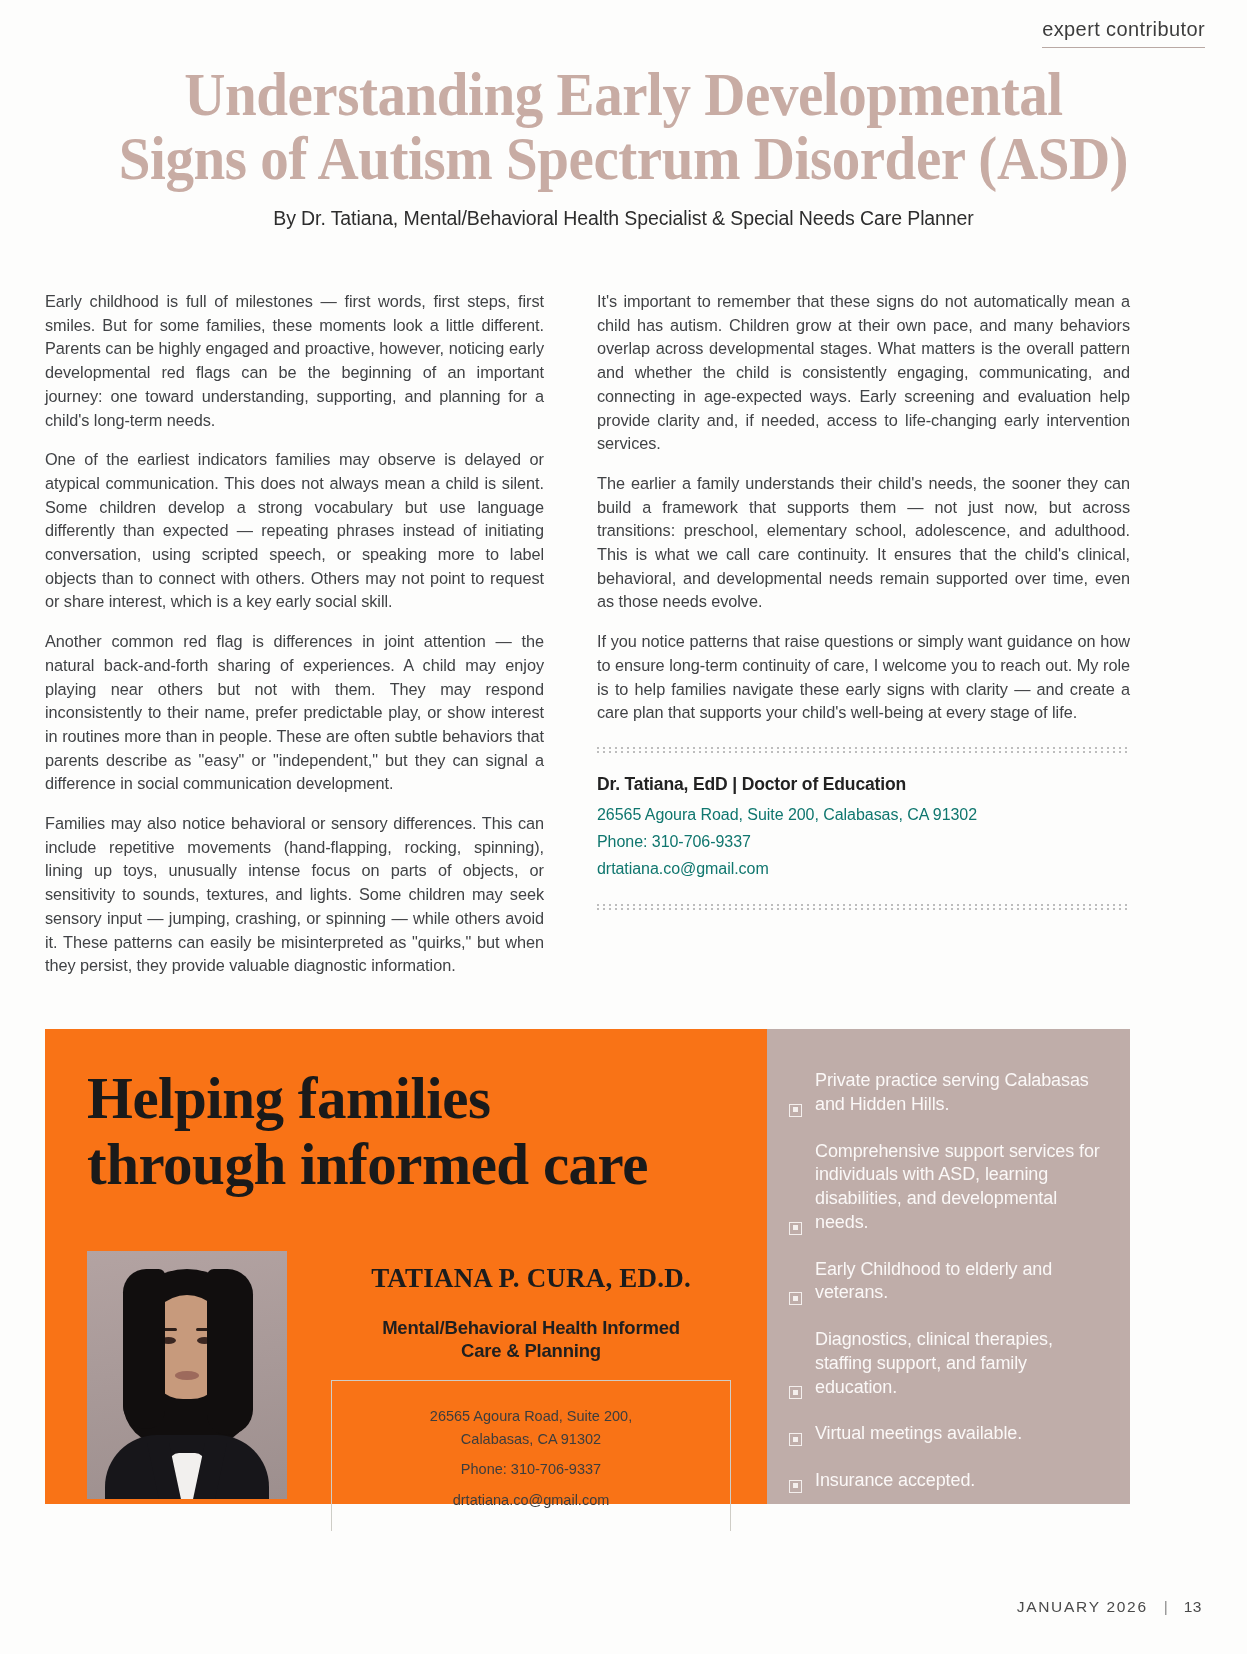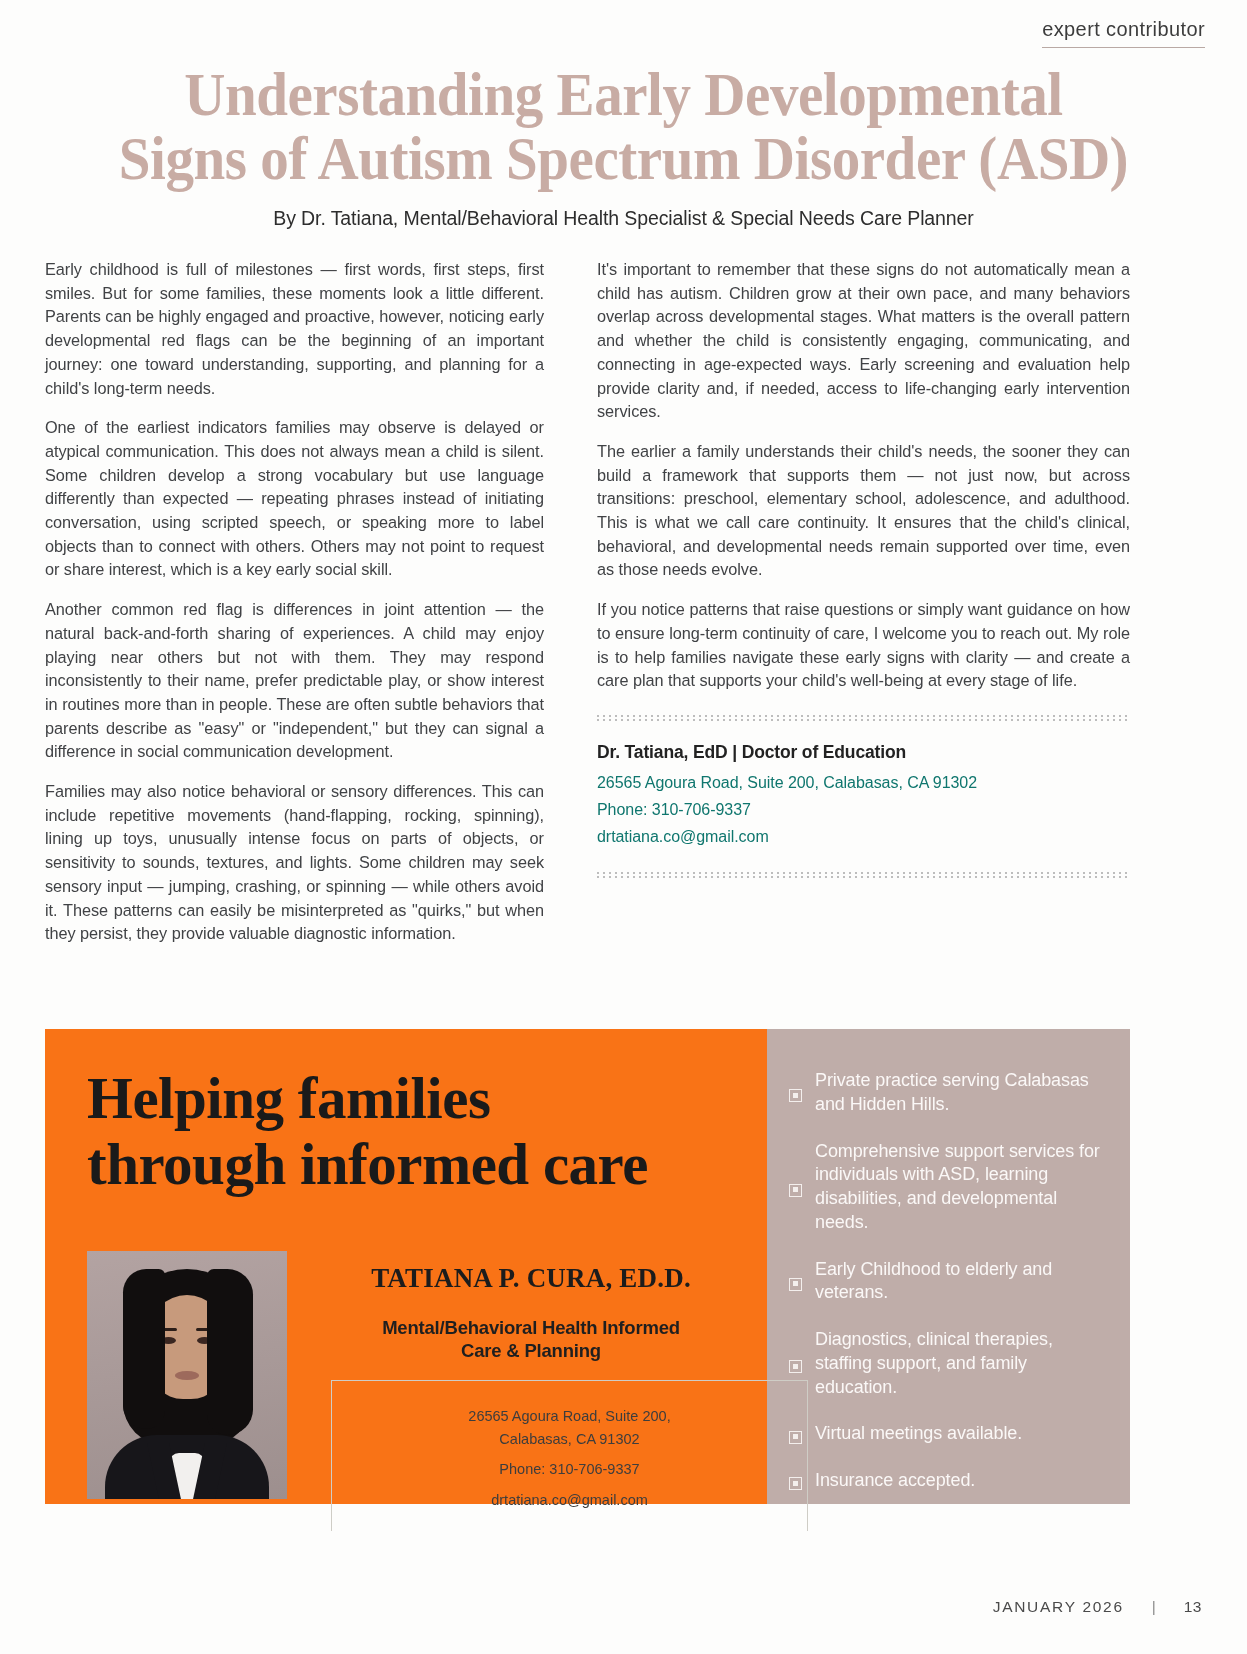--- a/index.html
+++ b/index.html
@@ -66,21 +66,21 @@
 
   
   .columns {
     position: absolute;
     top: 258px;
     left: 45px;
     width: 1085px;
     display: flex;
     gap: 53px;
   }
-  .col { width: 533px; }
+  .col { width: 533px; margin-top: 32px; }
 
   .col p {
     font-size: 16.3px;
     line-height: 1.455;
     color: #404245;
     text-align: justify;
     margin-bottom: 16px;
     letter-spacing: -0.05px;
   }
   .col p:last-child { margin-bottom: 0; }
@@ -259,39 +259,39 @@
     color: #1f1f1f;
     line-height: 1.22;
     letter-spacing: -0.2px;
   }
 
   .card-box {
     margin-top: 18px;
     border: 1px solid #cfcdc6;
     border-bottom: none;
     padding: 24px 10px 20px 10px;
-    width: 477px;
+    width: 400px;
     min-height: 116px;
   }
   .card-box div {
     font-size: 14.5px;
     color: #3d3d3d;
     line-height: 1.55;
   }
   .card-box .gap { height: 8px; }
 
   
   .ad-right {
     width: 363px;
     background: #bfada9;
     padding: 40px 26px 0 22px;
   }
   .bullet-row {
     display: flex;
-    align-items: center;
+    align-items: flex-end;
     margin-bottom: 23px;
   }
   .bullet-icon {
     width: 13px;
     height: 13px;
     border: 1.6px solid #f4efed;
     margin-right: 13px;
     margin-top: 6px;
     flex-shrink: 0;
     position: relative;
@@ -310,21 +310,21 @@
     letter-spacing: -0.1px;
   }
 
   
   .footer {
     position: absolute;
     right: 45px;
     bottom: 38px;
     display: flex;
     align-items: center;
-    gap: 28px;
+    gap: 16px;
     font-size: 15.5px;
     color: #4a4a4a;
     letter-spacing: 1.7px;
     font-weight: 500;
   }
   .footer .sep { color: #8c8c8c; letter-spacing: 0; }
   .footer .pg { letter-spacing: 0.5px; }
 </style>
 </head>
 <body>

